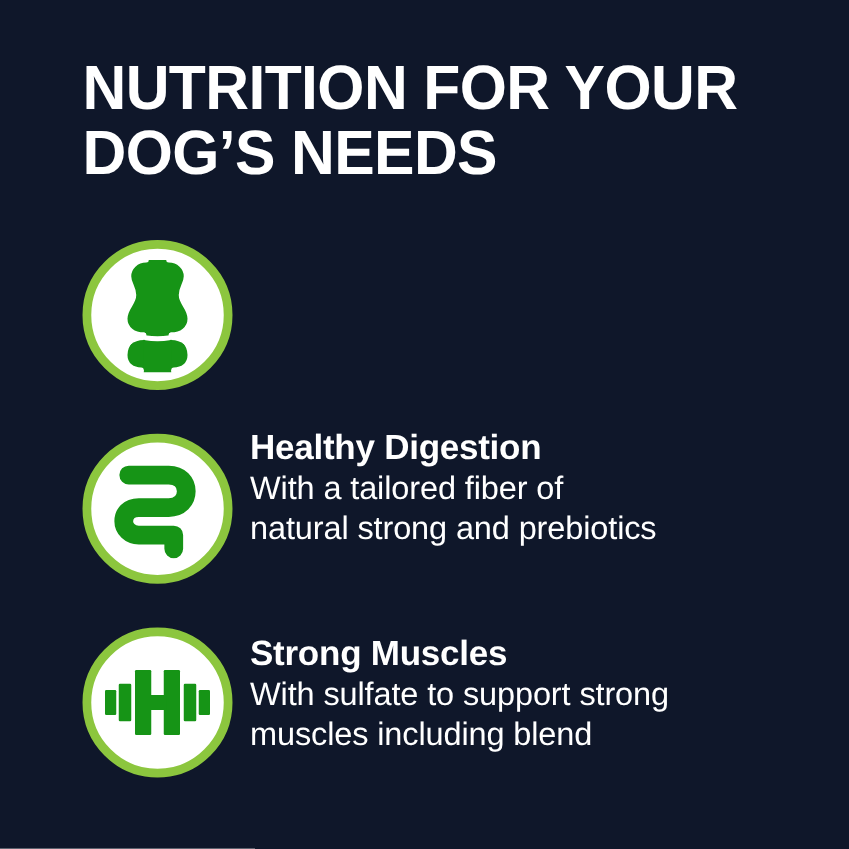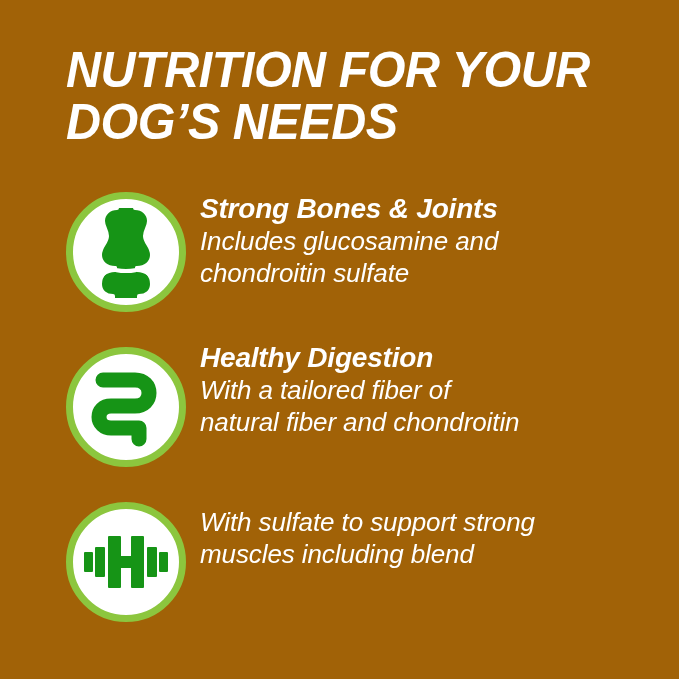--- a/index.html
+++ b/index.html
@@ -11,23 +11,22 @@
     height: 679px;
     overflow: hidden;
     font-family: "Liberation Sans", sans-serif;
     -webkit-font-smoothing: antialiased;
   }
 
   #infographic {
     position: relative;
     width: 679px;
     height: 679px;
-    background: #a16207;
+    background: #0f172a;
     box-sizing: border-box;
-    font-style: italic;
   }
 
   
   .title-block {
     position: absolute;
     left: 66px;
     top: 44px;
     width: 580px;
   }
   .title-line {
@@ -132,42 +131,35 @@
             <g fill="none" stroke="#ffffff" stroke-width="4" stroke-linecap="round">
               <path d="M30 2 C22 2 16 8 16 15 C16 21 20 24 20 30 C20 37 13 40 13 49 C13 57 20 62 28 62"></path>
               <path d="M48 2 C56 2 62 8 62 15 C62 21 58 24 58 30 C58 37 65 40 65 49 C65 57 58 62 50 62"></path>
               <path d="M28 62 C20 62 13 69 13 78 C13 86 19 90 26 90"></path>
               <path d="M50 62 C58 62 65 69 65 78 C65 86 59 90 52 90"></path>
               <path d="M24 62 C30 66 48 66 54 62"></path>
             </g>
           </svg>
         </span>
       </div>
-      <div class="feature-text">
-        <div class="feature-heading">Strong Bones &amp; Joints</div>
-        <div class="feature-desc">
-          <span class="desc-line">Includes glucosamine and</span>
-          <span class="desc-line">chondroitin sulfate</span>
-        </div>
-      </div>
     </div>
 
     <div class="feature-row row-2">
       <div class="icon-circle">
         <span>
           <svg width="70" height="80" viewBox="0 0 70 80" aria-hidden="true">
             <path d="M12 13 H44 C53 13 58 19 58 26 C58 33 53 39 44 39 H20 C12 39 8 44 8 50 C8 56 13 61 20 61 H48 V72" fill="none" stroke="#169416" stroke-width="15" stroke-linecap="round" stroke-linejoin="round"></path>
           </svg>
         </span>
       </div>
       <div class="feature-text">
         <div class="feature-heading">Healthy Digestion</div>
         <div class="feature-desc">
           <span class="desc-line">With a tailored fiber of</span>
-          <span class="desc-line">natural fiber and chondroitin</span>
+          <span class="desc-line">natural strong and prebiotics</span>
         </div>
       </div>
     </div>
 
     <div class="feature-row row-3">
       <div class="icon-circle">
         <span>
           <svg width="84" height="52" viewBox="0 0 84 52" aria-hidden="true">
             <g fill="#169416">
 
@@ -179,20 +171,21 @@
 
               <rect x="24" y="0" width="13" height="52" rx="1"></rect>
               <rect x="47" y="0" width="13" height="52" rx="1"></rect>
 
               <rect x="36" y="20" width="13" height="12"></rect>
             </g>
           </svg>
         </span>
       </div>
       <div class="feature-text">
+        <div class="feature-heading">Strong Muscles</div>
         <div class="feature-desc">
           <span class="desc-line">With sulfate to support strong</span>
           <span class="desc-line">muscles including blend</span>
         </div>
       </div>
     </div>
 
   </div>
 </div>
 

